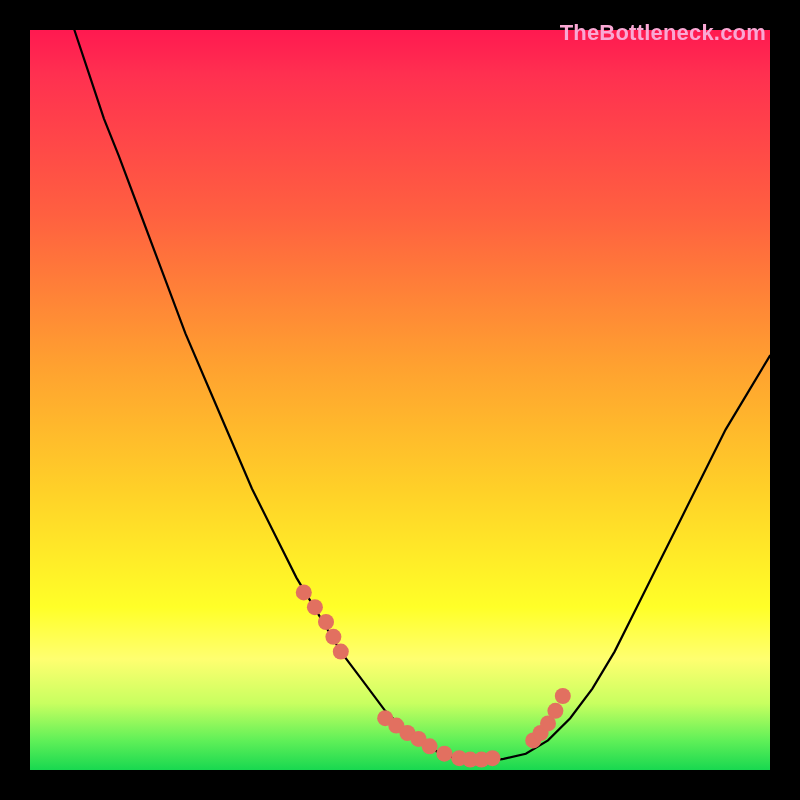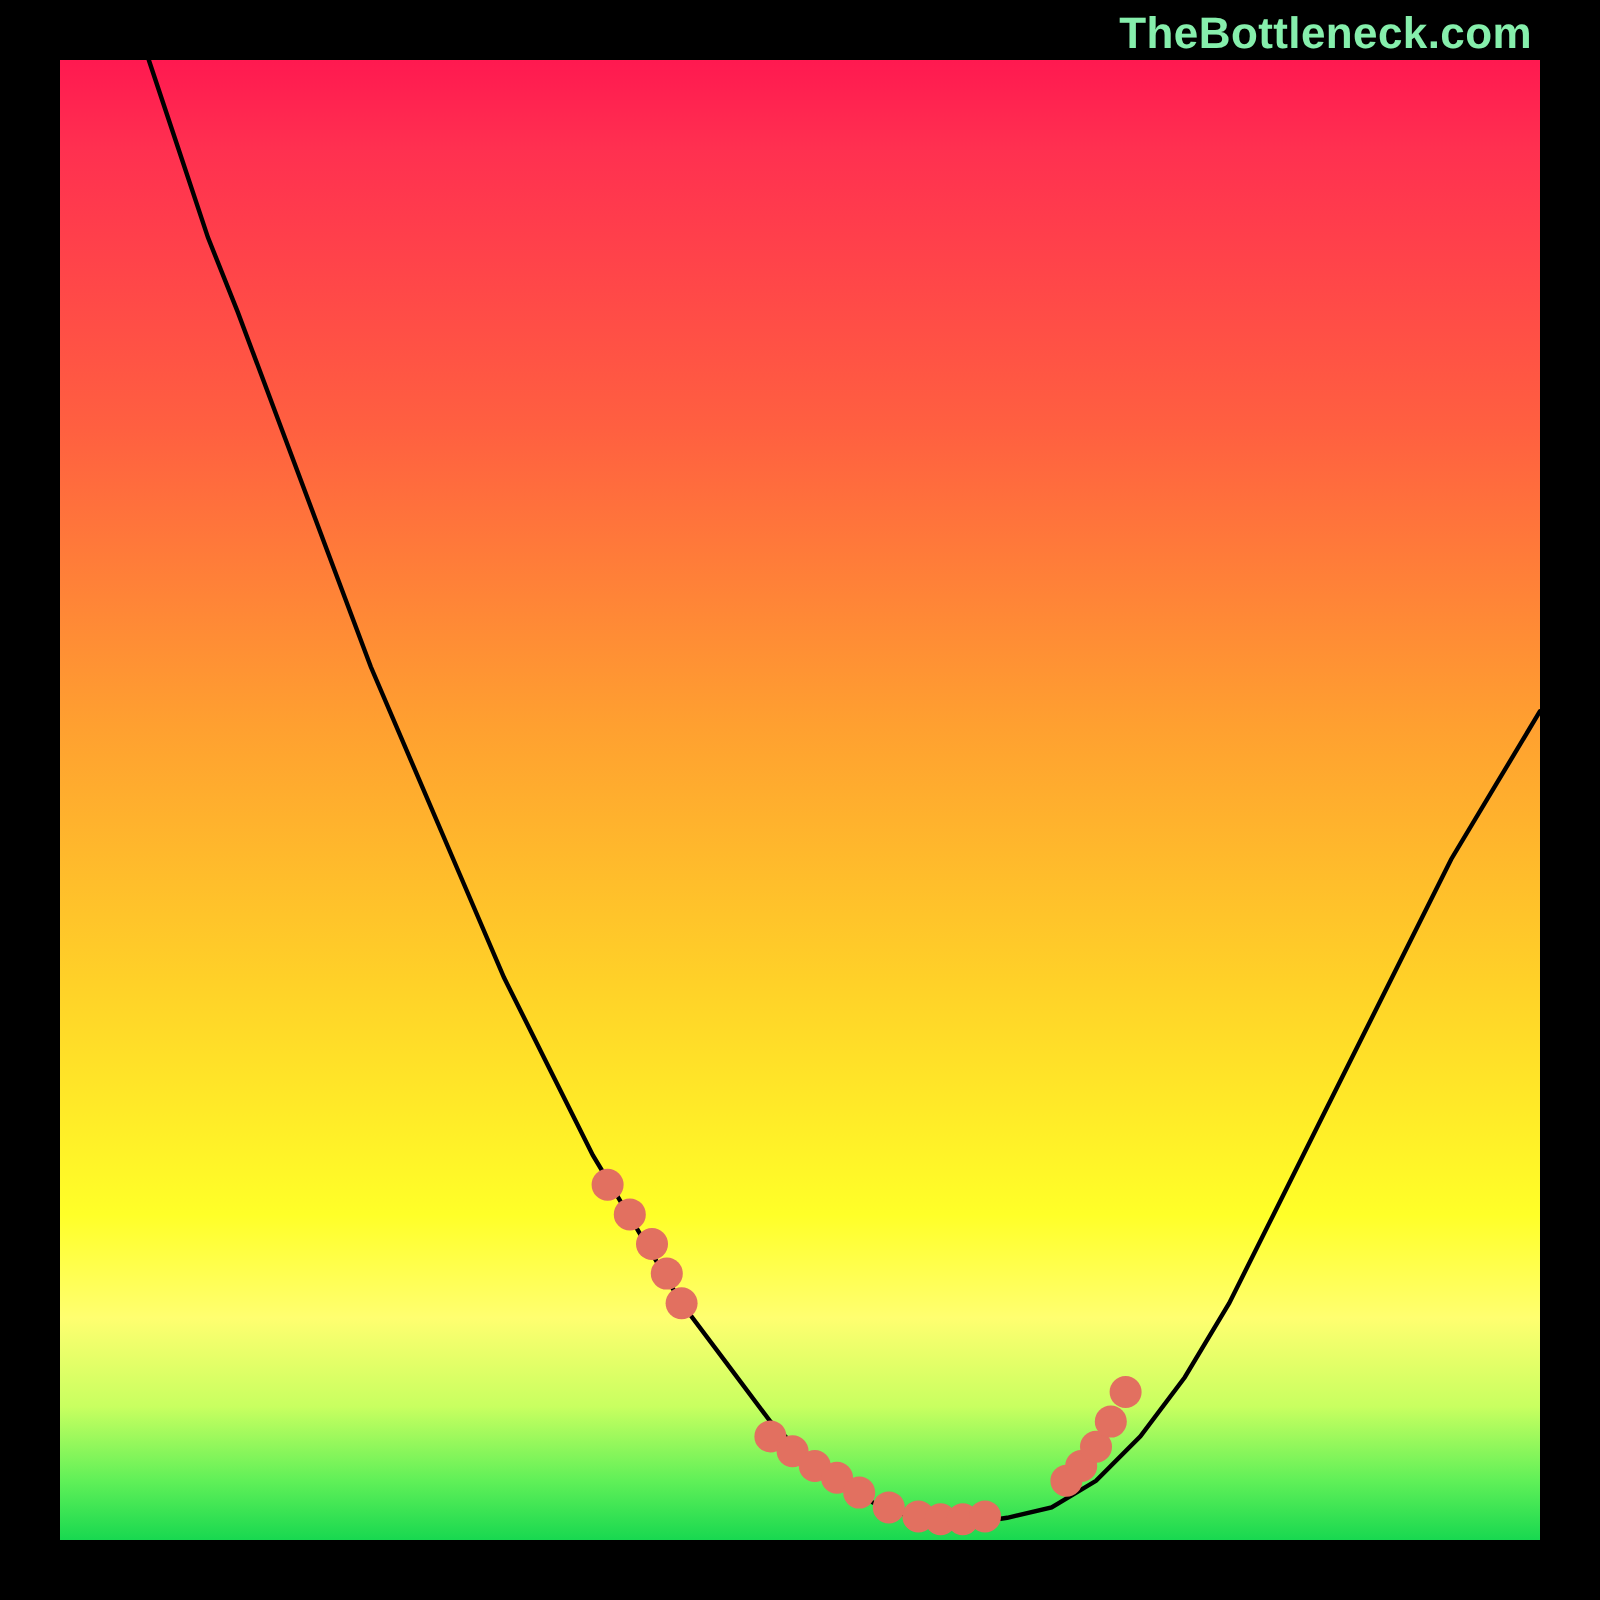--- a/index.html
+++ b/index.html
@@ -35,25 +35,25 @@
       #ffd028 62%,
       #ffff28 78%,
       #ffff70 85%,
       #c8ff60 91%,
       #60f058 96%,
       #18d850 100%
     );
   }
   .watermark {
     position: absolute;
-    top: 4px;
+    top: 20px;
     right: 34px;
     font-size: 22px;
     font-weight: 600;
-    color: #86efac;
+    color: #f9a8d4;
     letter-spacing: 0.2px;
   }
   svg.curve-layer {
     position: absolute;
     top: 30px;
     left: 30px;
     width: 740px;
     height: 740px;
     overflow: visible;
   }

